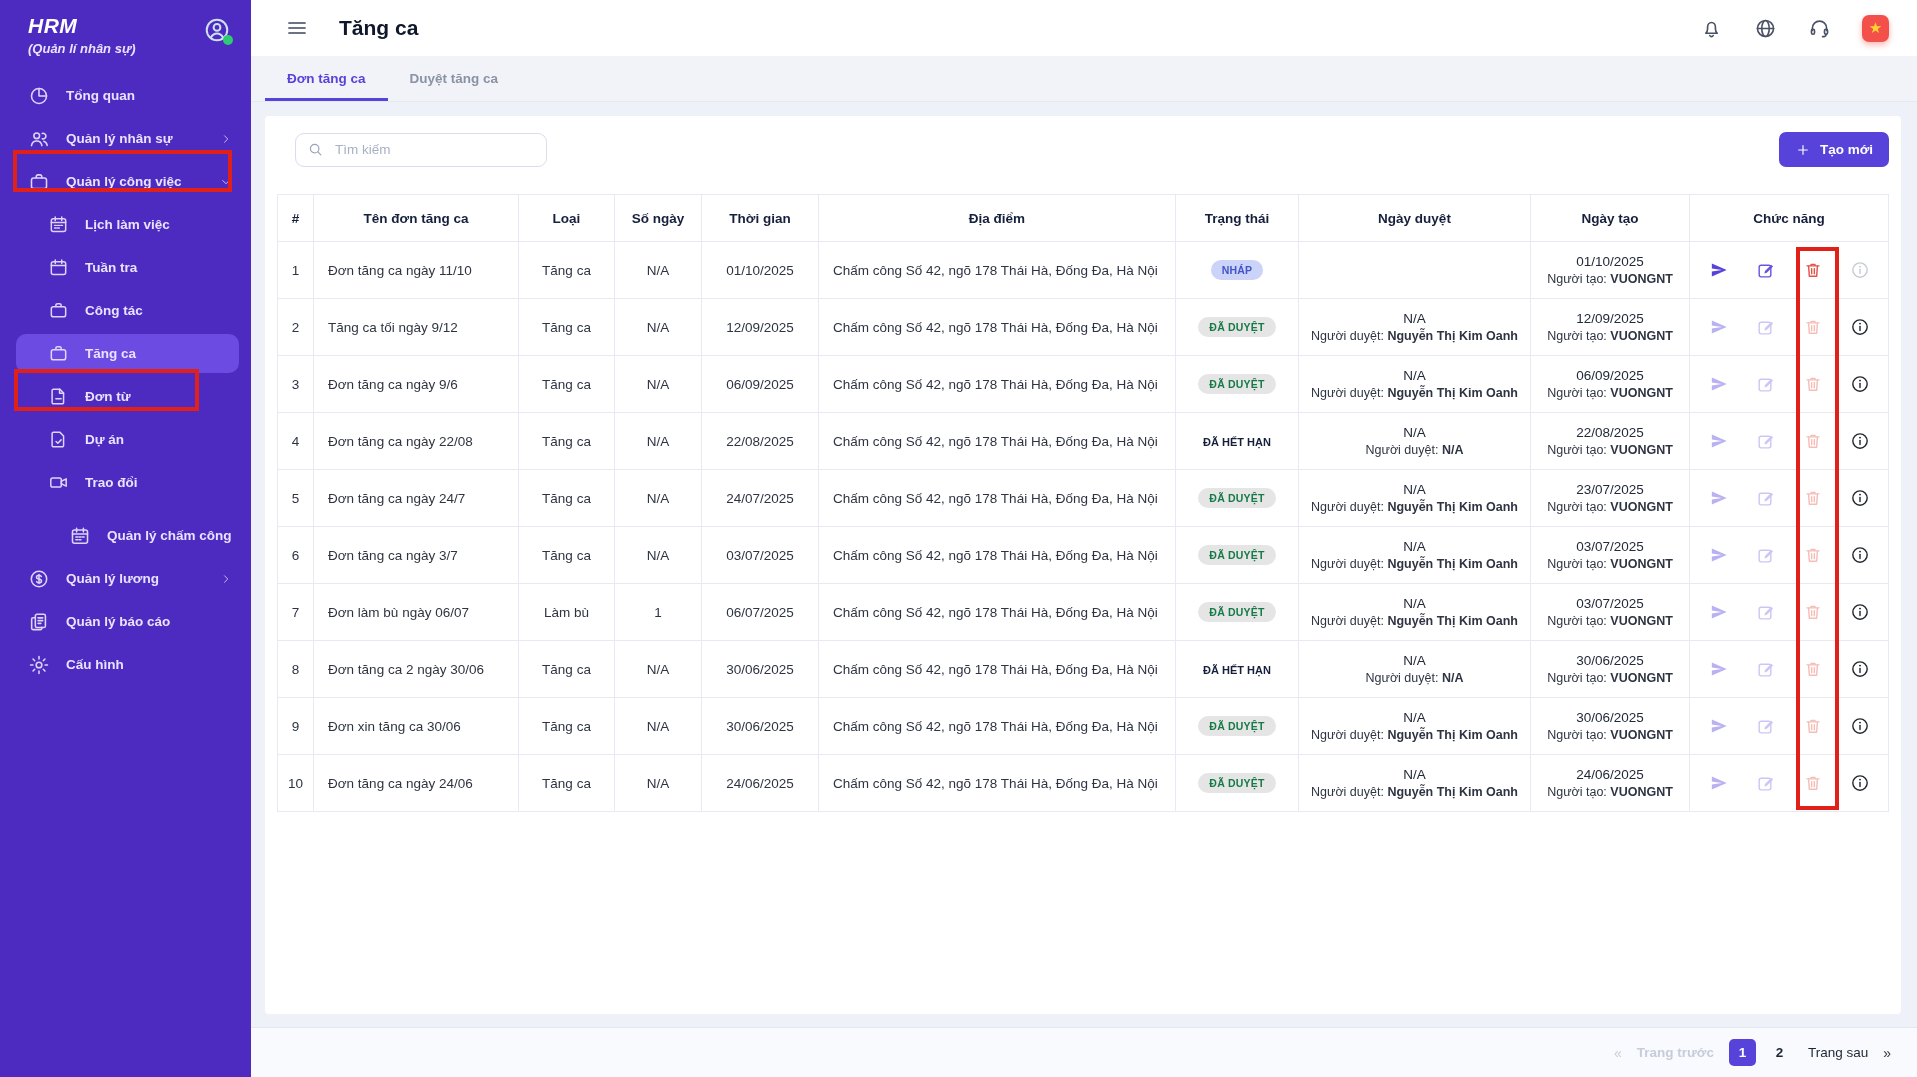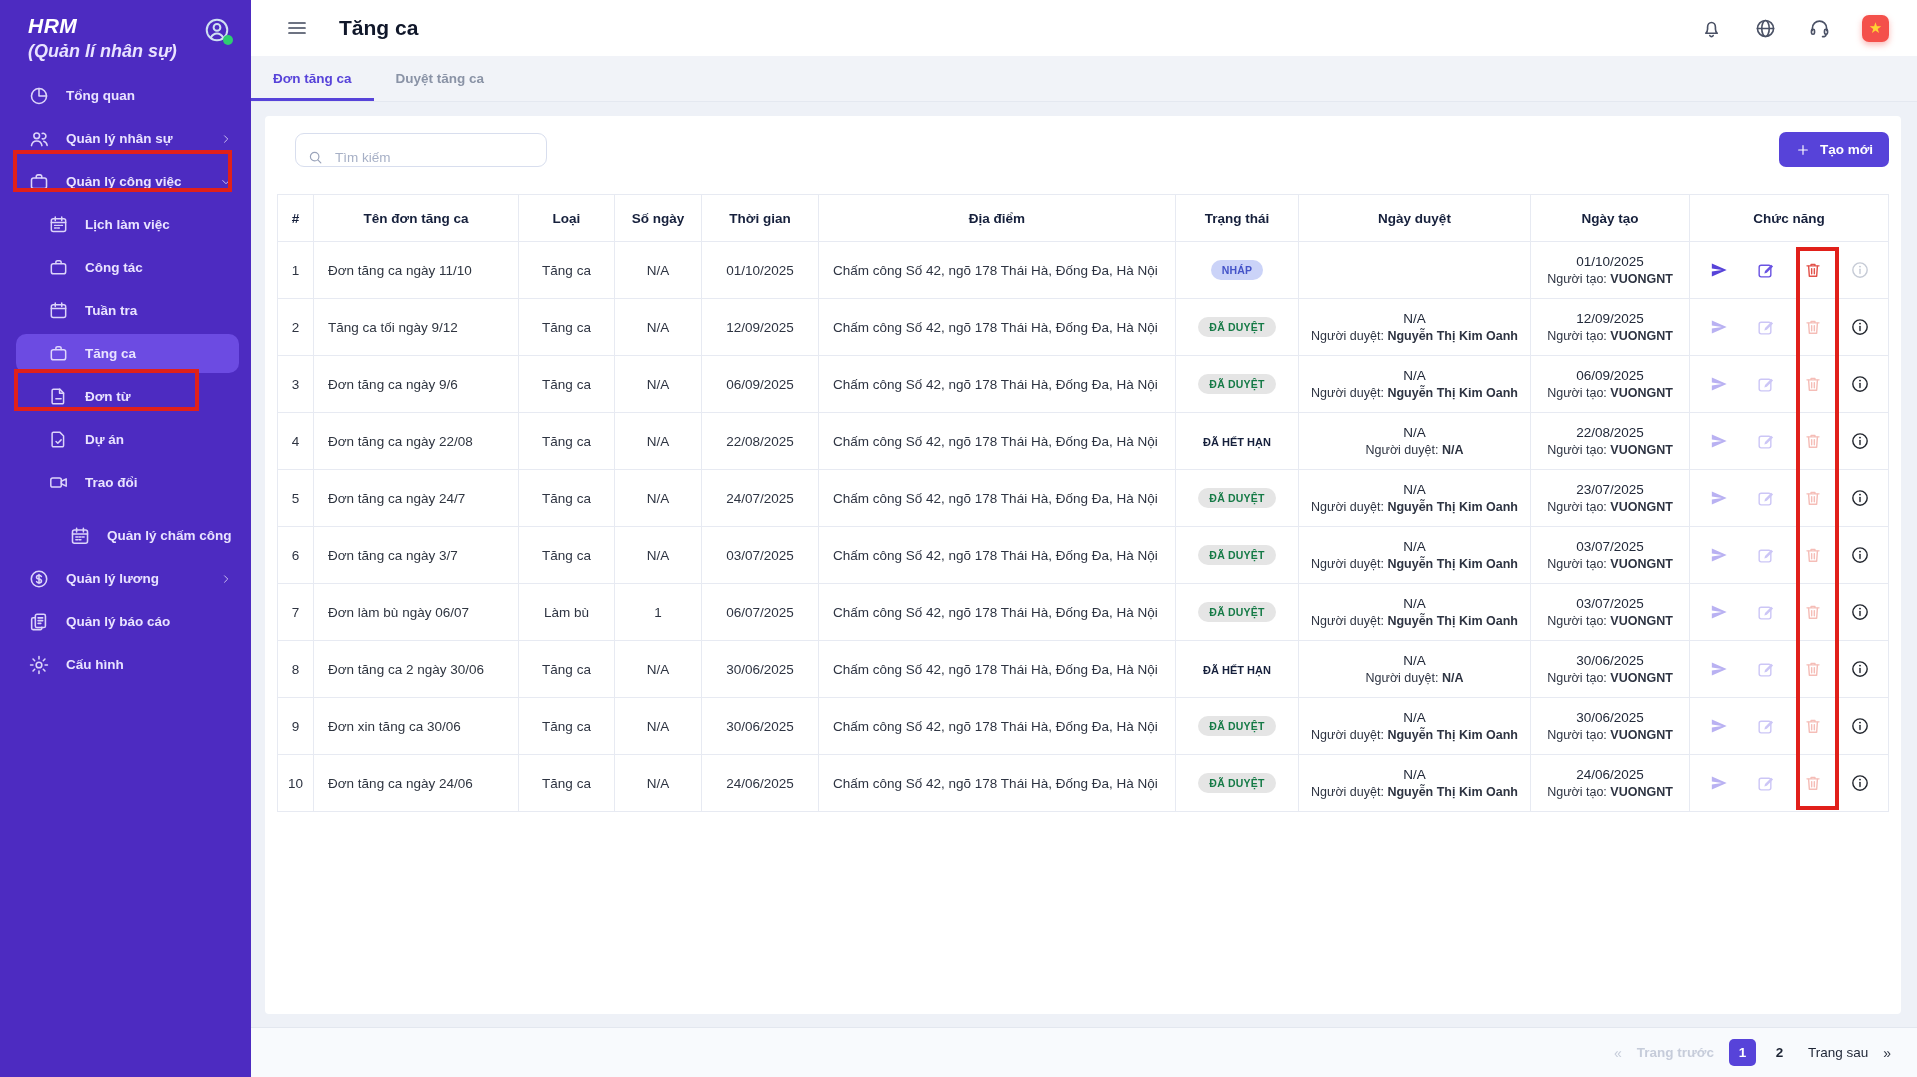--- a/index.html
+++ b/index.html
@@ -10,21 +10,21 @@
     display:flex; color:#2E3442;
   }
   svg { display:block; }
   .ic svg, .act svg, .tb-ic svg { width:100%; height:100%; }
 
   
   .sidebar { width:251px; min-width:251px; background:#4D2BC1; height:100%;
     display:flex; flex-direction:column; color:#EFEAFF; }
   .side-header { position:relative; padding:14px 20px 6px 28px; height:68px;font-style:italic; }
   .brand-title { font-size:21px; font-weight:800; letter-spacing:.5px; color:#FFFFFF; }
-  .brand-sub { font-size:18px; font-weight:700; margin-top:3px; color:#E9E3FF; }
+  .brand-sub { font-size:13px; font-weight:700; margin-top:3px; color:#E9E3FF; }
   .avatar-wrap { position:absolute; right:20px; top:16px; width:28px; height:28px; color:#CFE0F2; }
   .avatar-wrap svg { width:28px; height:28px; }
   .status-dot { position:absolute; right:-2px; bottom:-1px; width:10px; height:10px;
     background:#2ECC71; border-radius:50%; }
   .side-nav { flex:1; padding-top:6px; overflow:hidden; }
   .side-item { height:43px; display:flex; align-items:center; padding:0 18px 0 28px;
     font-size:13.5px; font-weight:700; color:#E9E3FF; cursor:pointer; }
   .side-item .ic { width:22px; height:22px; margin-right:16px; opacity:.92; flex:none; }
   .side-item.sub { padding-left:48px; }
   .side-item.sub .ic { width:21px; height:21px; }
@@ -41,33 +41,33 @@
   .menu-btn { width:24px; height:24px; color:#3E465A; margin-right:30px; cursor:pointer; }
   .menu-btn svg { width:24px; height:24px; }
   .page-title { font-size:21px; font-weight:800; color:#10172A; }
   .topbar-right { margin-left:auto; display:flex; align-items:center; gap:31px; }
   .tb-ic { width:23px; height:23px; color:#4A5165; cursor:pointer; }
   .flag { width:27px; height:27px; background:#F4504B; border-radius:7px; display:flex;
     align-items:center; justify-content:center; color:#FFD233; font-size:15px;
     box-shadow:0 3px 6px rgba(244,80,75,.4); cursor:pointer; }
 
   .tabbar { height:46px; background:#F1F3F8; border-bottom:1px solid #E4E8F0;
-    display:flex; align-items:stretch; flex:none; }
+    display:flex; align-items:stretch; padding-left:14px; flex:none; }
   .tab { display:flex; align-items:center; padding:0 22px; font-size:13.5px;
     font-weight:700; color:#8A93A6; position:relative; cursor:pointer; }
   .tab.active { color:#5743D9; }
   .tab.active::after { content:""; position:absolute; left:0; right:0; bottom:0;
     height:3px; background:#5743D9; }
 
   .content { flex:1; padding:14px 16px 13px 14px; display:flex; }
   .card { background:#FFFFFF; border-radius:4px; flex:1; padding:16px 12px; }
 
   .toolbar { display:flex; align-items:center; padding-left:18px; margin-bottom:27px; }
   .search-box { width:252px; height:34px; border:1px solid #D8DEEE; border-radius:9px;
-    display:flex; align-items:flex-end; padding:0 11px; gap:9px; color:#9AA3BA; background:#fff; }
+    display:flex; align-items:center; padding:0 11px; gap:9px; color:#9AA3BA; background:#fff; }
   .search-box .ic { width:17px; height:17px; }
   .search-box input { border:none; outline:none; flex:1; font-size:13.5px; color:#333;
     background:transparent; font-family:inherit; }
   .search-box input::placeholder { color:#A7B0C6; }
   .create-btn { margin-left:auto; height:35px; background:#5743D9; color:#fff; border:none;
     border-radius:7px; font-size:13.5px; font-weight:700; display:flex; align-items:center;
     gap:9px; padding:0 16px; cursor:pointer; font-family:inherit; }
   .create-btn .ic { width:16px; height:16px; }
 
   table { width:100%; border-collapse:collapse; table-layout:fixed; }
@@ -170,34 +170,34 @@
             <rect x="3.8" y="5.5" width="16.4" height="14.5" rx="2.2"></rect>
             <path d="M3.8 9.8h16.4M8.3 3.5v4M15.7 3.5v4"></path>
             <path d="M7.5 13h2M11 13h2M14.5 13h2M7.5 16h2M11 16h2"></path>
           </svg>
         </span>
         <span>Lịch làm việc</span>
       </div>
       <div class="side-item sub">
         <span class="ic">
           <svg viewBox="0 0 24 24" fill="none" stroke="currentColor" stroke-width="1.7" stroke-linecap="round" stroke-linejoin="round">
+            <rect x="3.8" y="5.5" width="16.4" height="14.5" rx="2.2"></rect>
+            <path d="M3.8 9.8h16.4M8.3 3.5v4M15.7 3.5v4"></path>
+          </svg>
+        </span>
+        <span>Tuần tra</span>
+      </div>
+      <div class="side-item sub">
+        <span class="ic">
+          <svg viewBox="0 0 24 24" fill="none" stroke="currentColor" stroke-width="1.7" stroke-linecap="round" stroke-linejoin="round">
             <rect x="3.8" y="7.6" width="16.4" height="11.6" rx="2.4"></rect>
             <path d="M9 7.4V6a1.8 1.8 0 011.8-1.8h2.4A1.8 1.8 0 0115 6v1.4"></path>
           </svg>
         </span>
         <span>Công tác</span>
-      </div>
-      <div class="side-item sub">
-        <span class="ic">
-          <svg viewBox="0 0 24 24" fill="none" stroke="currentColor" stroke-width="1.7" stroke-linecap="round" stroke-linejoin="round">
-            <rect x="3.8" y="5.5" width="16.4" height="14.5" rx="2.2"></rect>
-            <path d="M3.8 9.8h16.4M8.3 3.5v4M15.7 3.5v4"></path>
-          </svg>
-        </span>
-        <span>Tuần tra</span>
       </div>
       <div class="side-item sub active">
         <span class="ic">
           <svg viewBox="0 0 24 24" fill="none" stroke="currentColor" stroke-width="1.7" stroke-linecap="round" stroke-linejoin="round">
             <rect x="3.8" y="7.6" width="16.4" height="11.6" rx="2.4"></rect>
             <path d="M9 7.4V6a1.8 1.8 0 011.8-1.8h2.4A1.8 1.8 0 0115 6v1.4"></path>
           </svg>
         </span>
         <span>Tăng ca</span>
       </div>

